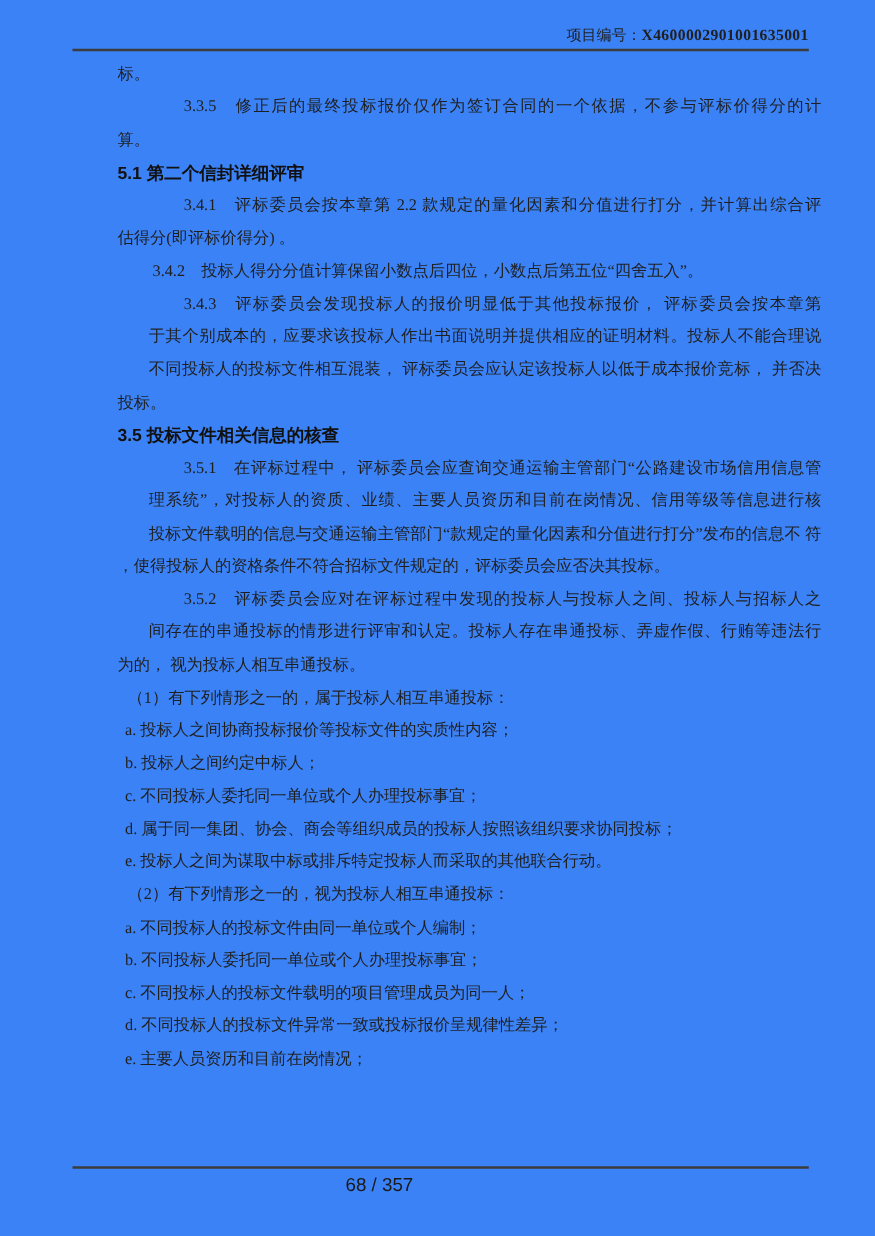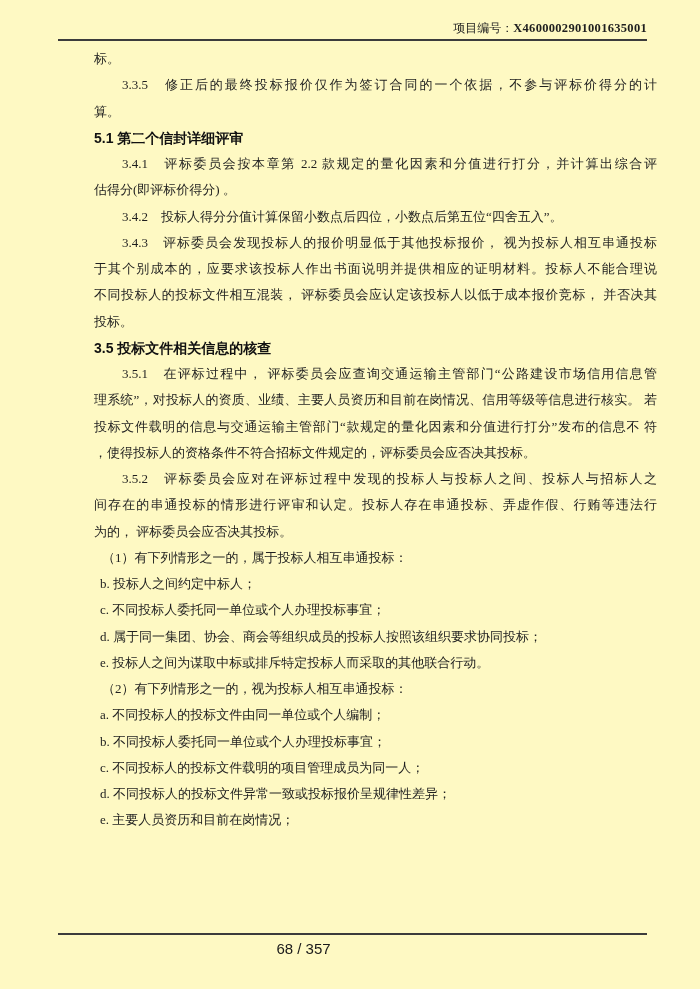--- a/index.html
+++ b/index.html
@@ -1,21 +1,21 @@
 <!DOCTYPE html>
 <html><head>
 <meta charset="utf-8">
 <style>
   html, body { margin: 0; padding: 0; }
   body { background: #ffffff; }
   .page {
     position: relative;
     width: 700px;
     height: 989px;
-    background: #fef9c3;
+    background: #3b82f6;
     overflow: hidden;
     font-family: "Liberation Serif", "DejaVu Serif", serif;
     color: #1f1f1f;
   }
   
   .header {
     position: absolute;
     top: 20px;
     right: 53px;
     font-size: 12px;
@@ -47,20 +47,21 @@
     height: 26.25px;
     line-height: 26.25px;
     overflow: hidden;
     font-size: 13px;
     white-space: normal;
     text-align: left;
   }
   .line.j {
     text-align: justify;
     text-align-last: justify;
+    margin-left: 25px;
   }
   .line.clause   { padding-left: 28px; }
   .line.clause.j { padding-right: 0; }
   .line.item-paren  { padding-left: 8px; }
   .line.item-letter { padding-left: 6px; }
   .line.heading {
     font-family: "Liberation Sans", "DejaVu Sans", sans-serif;
     font-weight: bold;
     font-size: 14px;
     color: #111111;
@@ -97,33 +98,34 @@
   <div class="header-rule"></div>
 
   <div class="doc-body">
       <div class="line body">标。</div>
       <div class="line clause j">3.3.5　修正后的最终投标报价仅作为签订合同的一个依据，不参与评标价得分的计</div>
       <div class="line body">算。</div>
       <div class="line heading">5.1 第二个信封详细评审</div>
       <div class="line clause j">3.4.1　评标委员会按本章第 2.2 款规定的量化因素和分值进行打分，并计算出综合评</div>
       <div class="line body">估得分(即评标价得分) 。</div>
       <div class="line clause">3.4.2　投标人得分分值计算保留小数点后四位，小数点后第五位“四舍五入”。</div>
-      <div class="line clause j">3.4.3　评标委员会发现投标人的报价明显低于其他投标报价， 视为投标人相互串通投标</div>
+      <div class="line clause j">3.4.3　评标委员会发现投标人的报价明显低于其他投标报价， 评标委员会按本章第</div>
       <div class="line body j">于其个别成本的，应要求该投标人作出书面说明并提供相应的证明材料。投标人不能合理说</div>
       <div class="line body j">不同投标人的投标文件相互混装， 评标委员会应认定该投标人以低于成本报价竞标， 并否决其</div>
       <div class="line body">投标。</div>
       <div class="line heading">3.5 投标文件相关信息的核查</div>
       <div class="line clause j">3.5.1　在评标过程中， 评标委员会应查询交通运输主管部门“公路建设市场信用信息管</div>
       <div class="line body j">理系统”，对投标人的资质、业绩、主要人员资历和目前在岗情况、信用等级等信息进行核实。 若</div>
       <div class="line body j">投标文件载明的信息与交通运输主管部门“款规定的量化因素和分值进行打分”发布的信息不 符</div>
       <div class="line body">，使得投标人的资格条件不符合招标文件规定的，评标委员会应否决其投标。</div>
       <div class="line clause j">3.5.2　评标委员会应对在评标过程中发现的投标人与投标人之间、投标人与招标人之</div>
       <div class="line body j">间存在的串通投标的情形进行评审和认定。投标人存在串通投标、弄虚作假、行贿等违法行</div>
-      <div class="line body">为的， 评标委员会应否决其投标。</div>
+      <div class="line body">为的， 视为投标人相互串通投标。</div>
       <div class="line item-paren">（1）有下列情形之一的，属于投标人相互串通投标：</div>
+      <div class="line item-letter">a. 投标人之间协商投标报价等投标文件的实质性内容；</div>
       <div class="line item-letter">b. 投标人之间约定中标人；</div>
       <div class="line item-letter">c. 不同投标人委托同一单位或个人办理投标事宜；</div>
       <div class="line item-letter">d. 属于同一集团、协会、商会等组织成员的投标人按照该组织要求协同投标；</div>
       <div class="line item-letter">e. 投标人之间为谋取中标或排斥特定投标人而采取的其他联合行动。</div>
       <div class="line item-paren">（2）有下列情形之一的，视为投标人相互串通投标：</div>
       <div class="line item-letter">a. 不同投标人的投标文件由同一单位或个人编制；</div>
       <div class="line item-letter">b. 不同投标人委托同一单位或个人办理投标事宜；</div>
       <div class="line item-letter">c. 不同投标人的投标文件载明的项目管理成员为同一人；</div>
       <div class="line item-letter">d. 不同投标人的投标文件异常一致或投标报价呈规律性差异；</div>
       <div class="line item-letter">e. 主要人员资历和目前在岗情况；</div>

